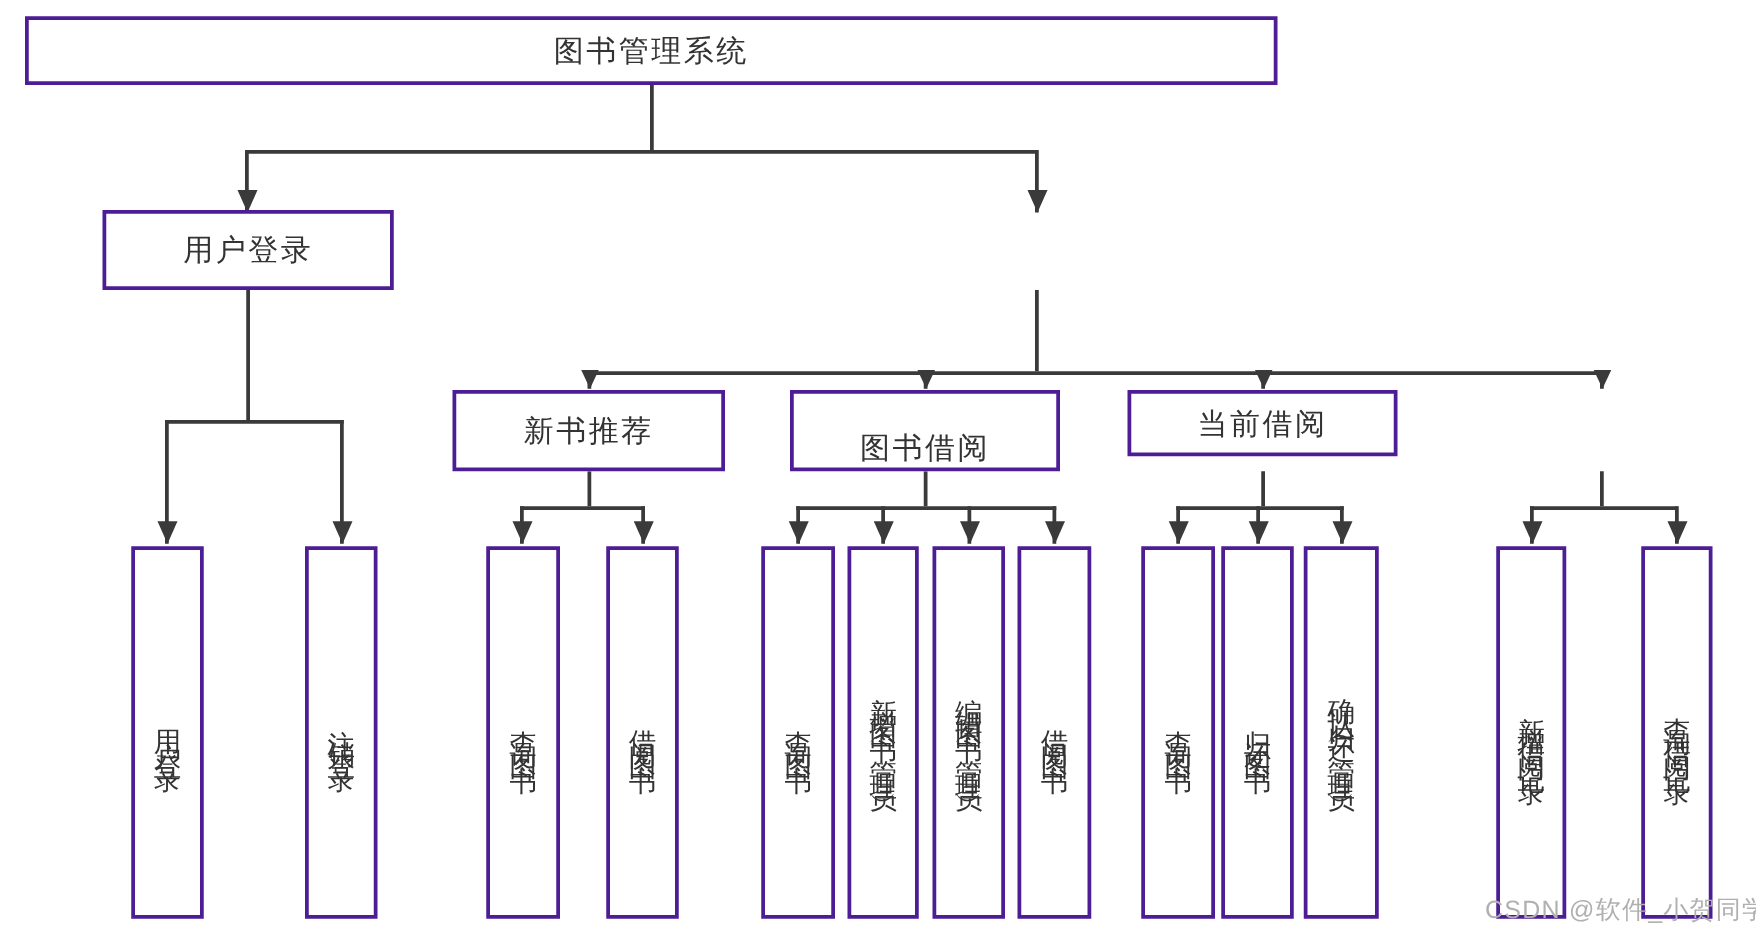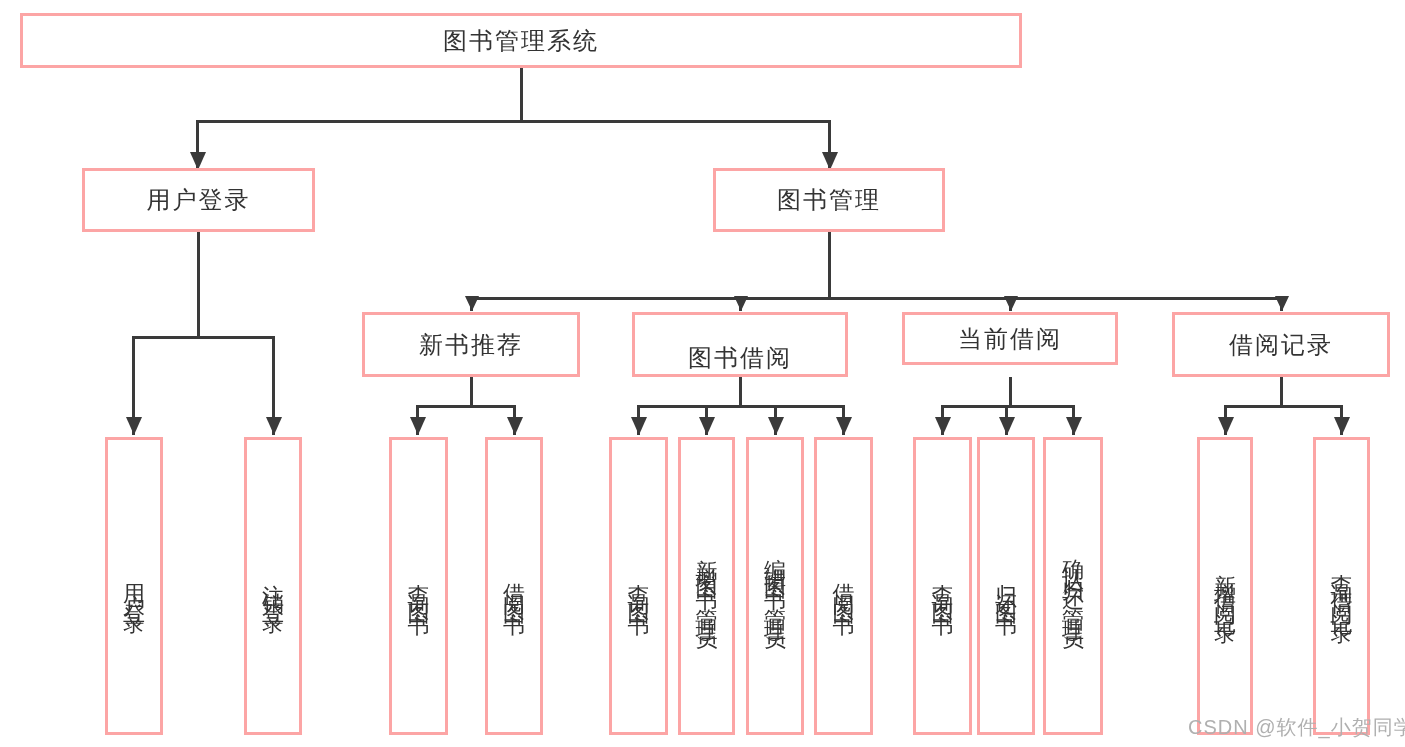--- a/index.html
+++ b/index.html
@@ -7,21 +7,21 @@
     position: relative;
     width: 1405px;
     height: 747px;
     background: #ffffff;
     font-family: "Liberation Sans", sans-serif;
     overflow: hidden;
   }
   .node {
     position: absolute;
     box-sizing: border-box;
-    border: 3px solid #fca5a5;
+    border: 3px solid #4c1d95;
     background: #ffffff;
     display: flex;
     align-items: center;
     justify-content: center;
     color: #333333;
     z-index: 2;
   }
   .hlabel {
     font-size: 24px;
     letter-spacing: 2px;
@@ -79,39 +79,33 @@
 <div id="canvas">
 
   <div class="node" style="left:20px; top:13px; width:1002px; height:55px;">
     <span class="hlabel">图书管理系统</span>
   </div>
 
   <div class="node" style="left:82px; top:168px; width:233px; height:64px;">
     <span class="hlabel">用户登录</span>
   </div>
 
-  <div class="node" style="left:713px; top:168px; width:232px; height:64px;">
-    <span class="hlabel">图书管理</span>
-  </div>
 
   <div class="node" style="left:362px; top:312px; width:218px; height:65px;font-family:Liberation Mono, monospace;">
     <span class="hlabel">新书推荐</span>
   </div>
 
   <div class="node" style="left:632px; top:312px; width:216px; height:65px;align-items:flex-end;">
     <span class="hlabel">图书借阅</span>
   </div>
 
   <div class="node" style="left:902px; top:312px; width:216px; height:53px;">
     <span class="hlabel">当前借阅</span>
   </div>
 
-  <div class="node" style="left:1172px; top:312px; width:218px; height:65px;">
-    <span class="hlabel">借阅记录</span>
-  </div>
 
   <div class="node leaf" style="left:105px; top:437px; width:58px; height:298px;">
     <span class="vlabel">用户登录</span>
   </div>
 
   <div class="node leaf" style="left:244px; top:437px; width:58px; height:298px;">
     <span class="vlabel">注销登录</span>
   </div>
 
   <div class="node leaf" style="left:389px; top:437px; width:59px; height:298px;">

